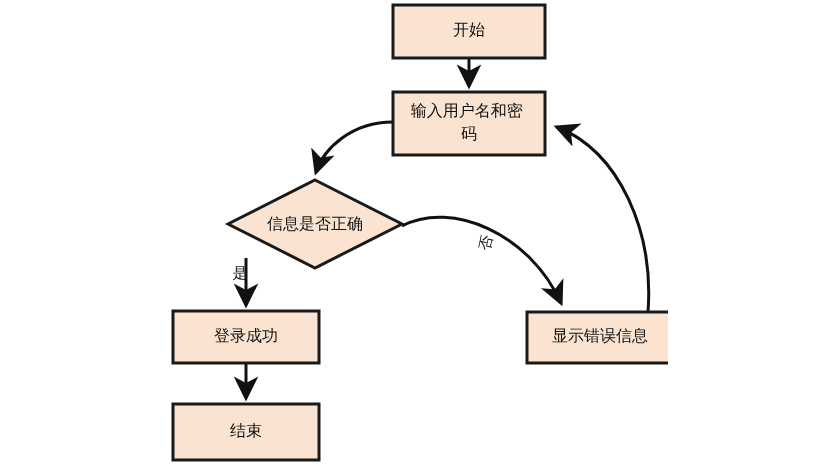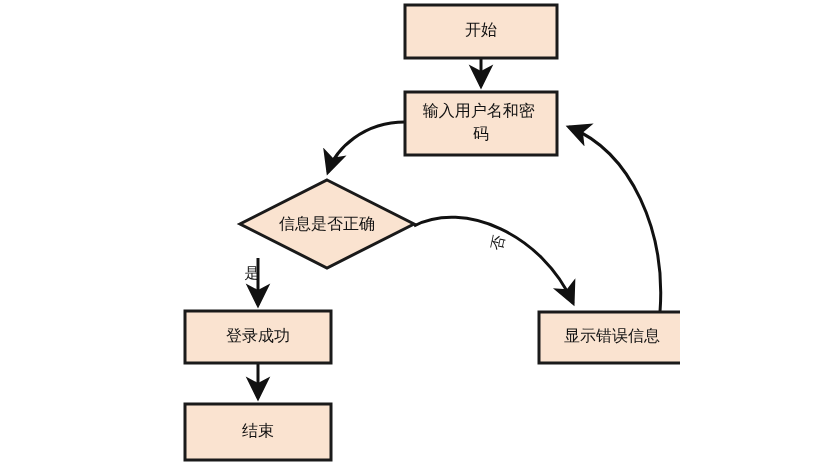--- a/index.html
+++ b/index.html
@@ -9,21 +9,20 @@
   }
   body {
     font-family: "Liberation Sans", "DejaVu Sans", sans-serif;
   }
   #canvas {
     position: relative;
     width: 668px;
     height: 475px;
     background: #ffffff;
     overflow: hidden;
-    margin-left: 12px;
   }
   #flow-svg {
     position: absolute;
     left: 0;
     top: 0;
     width: 834px;
     height: 475px;
   }
   .node-shape {
     fill: #fae3d0;

